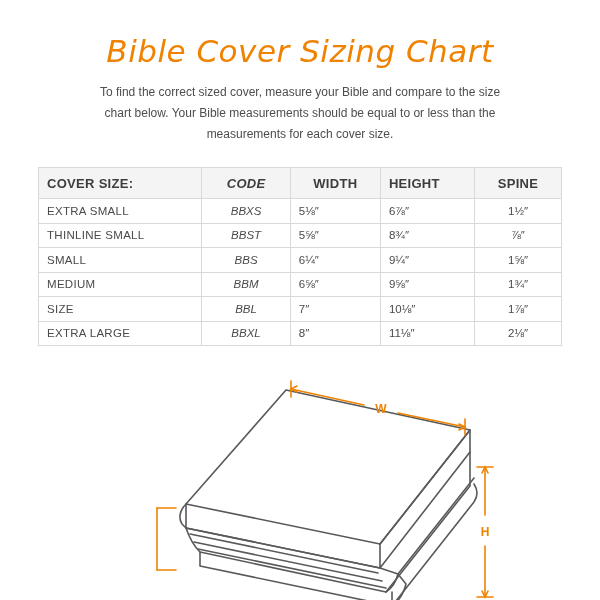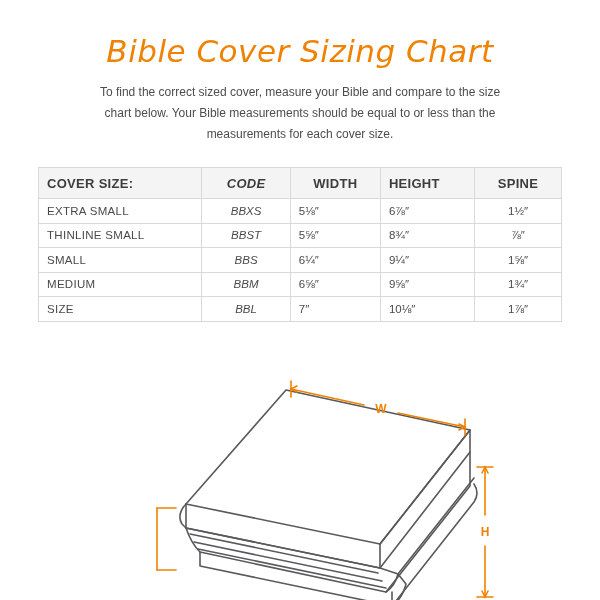--- a/index.html
+++ b/index.html
@@ -136,20 +136,27 @@
           <td class="col-height">9⅝″</td>
           <td class="col-spine">1¾″</td>
         </tr>
         <tr>
           <td class="col-name">SIZE</td>
           <td class="col-code">BBL</td>
           <td class="col-width">7″</td>
           <td class="col-height">10⅛″</td>
           <td class="col-spine">1⅞″</td>
         </tr>
+        <tr>
+          <td class="col-name">EXTRA LARGE</td>
+          <td class="col-code">BBXL</td>
+          <td class="col-width">8″</td>
+          <td class="col-height">11⅛″</td>
+          <td class="col-spine">2⅛″</td>
+        </tr>
       </tbody>
     </table>
   </div>
 
   <div class="illustration">
     <svg width="600" height="278" viewBox="0 0 600 278" xmlns="http://www.w3.org/2000/svg">
       <g fill="none" stroke="#58595b" stroke-width="1.6" stroke-linejoin="round" stroke-linecap="round">
 
         <path d="M186,148 L286,34 L470,74 L380,188 Z"></path>
 

